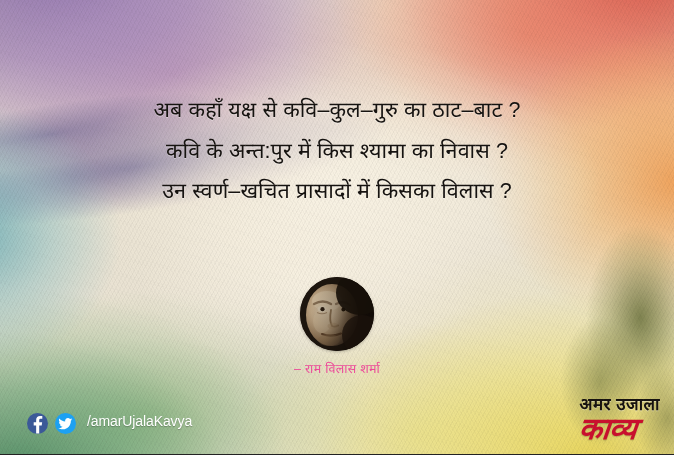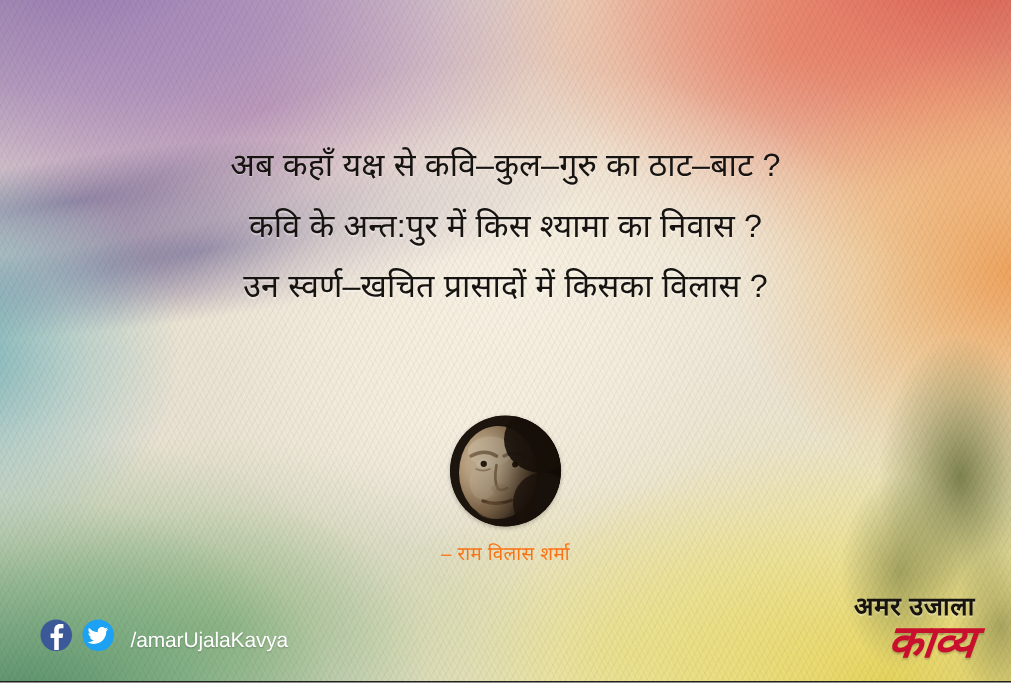--- a/index.html
+++ b/index.html
@@ -133,32 +133,32 @@
   #portrait svg { display: block; }
 
   
   #attribution {
     position: absolute;
     left: 0;
     right: 0;
     top: 360px;
     text-align: center;
     font-size: 12.5px;
-    color: #f97316;
+    color: #ec4899;
     letter-spacing: 0.3px;
     z-index: 6;
   }
 
   
   #social {
     position: absolute;
     left: 27px;
     bottom: 20px;
     display: flex;
-    align-items: flex-end;
+    align-items: flex-start;
     gap: 7px;
     z-index: 7;
     margin-top: 48px;
   }
   .social-icon {
     width: 21px;
     height: 21px;
     border-radius: 50%;
     display: flex;
     align-items: center;
@@ -171,23 +171,23 @@
     margin-left: 4px;
     font-size: 14px;
     color: #ffffff;
     letter-spacing: -0.1px;
     text-shadow: 0 1px 1px rgba(0,0,0,0.25);
   }
 
   
   #logo {
     position: absolute;
-    right: 24px;
+    right: 14px;
     bottom: 10px;
-    text-align: right;
+    text-align: left;
     z-index: 7;
     line-height: 1;
   }
   #logo-top {
     font-size: 17px;
     font-weight: bold;
     color: #171310;
     letter-spacing: 0.5px;
     text-shadow: 0 1px 0 rgba(255,255,255,0.3);
   }

